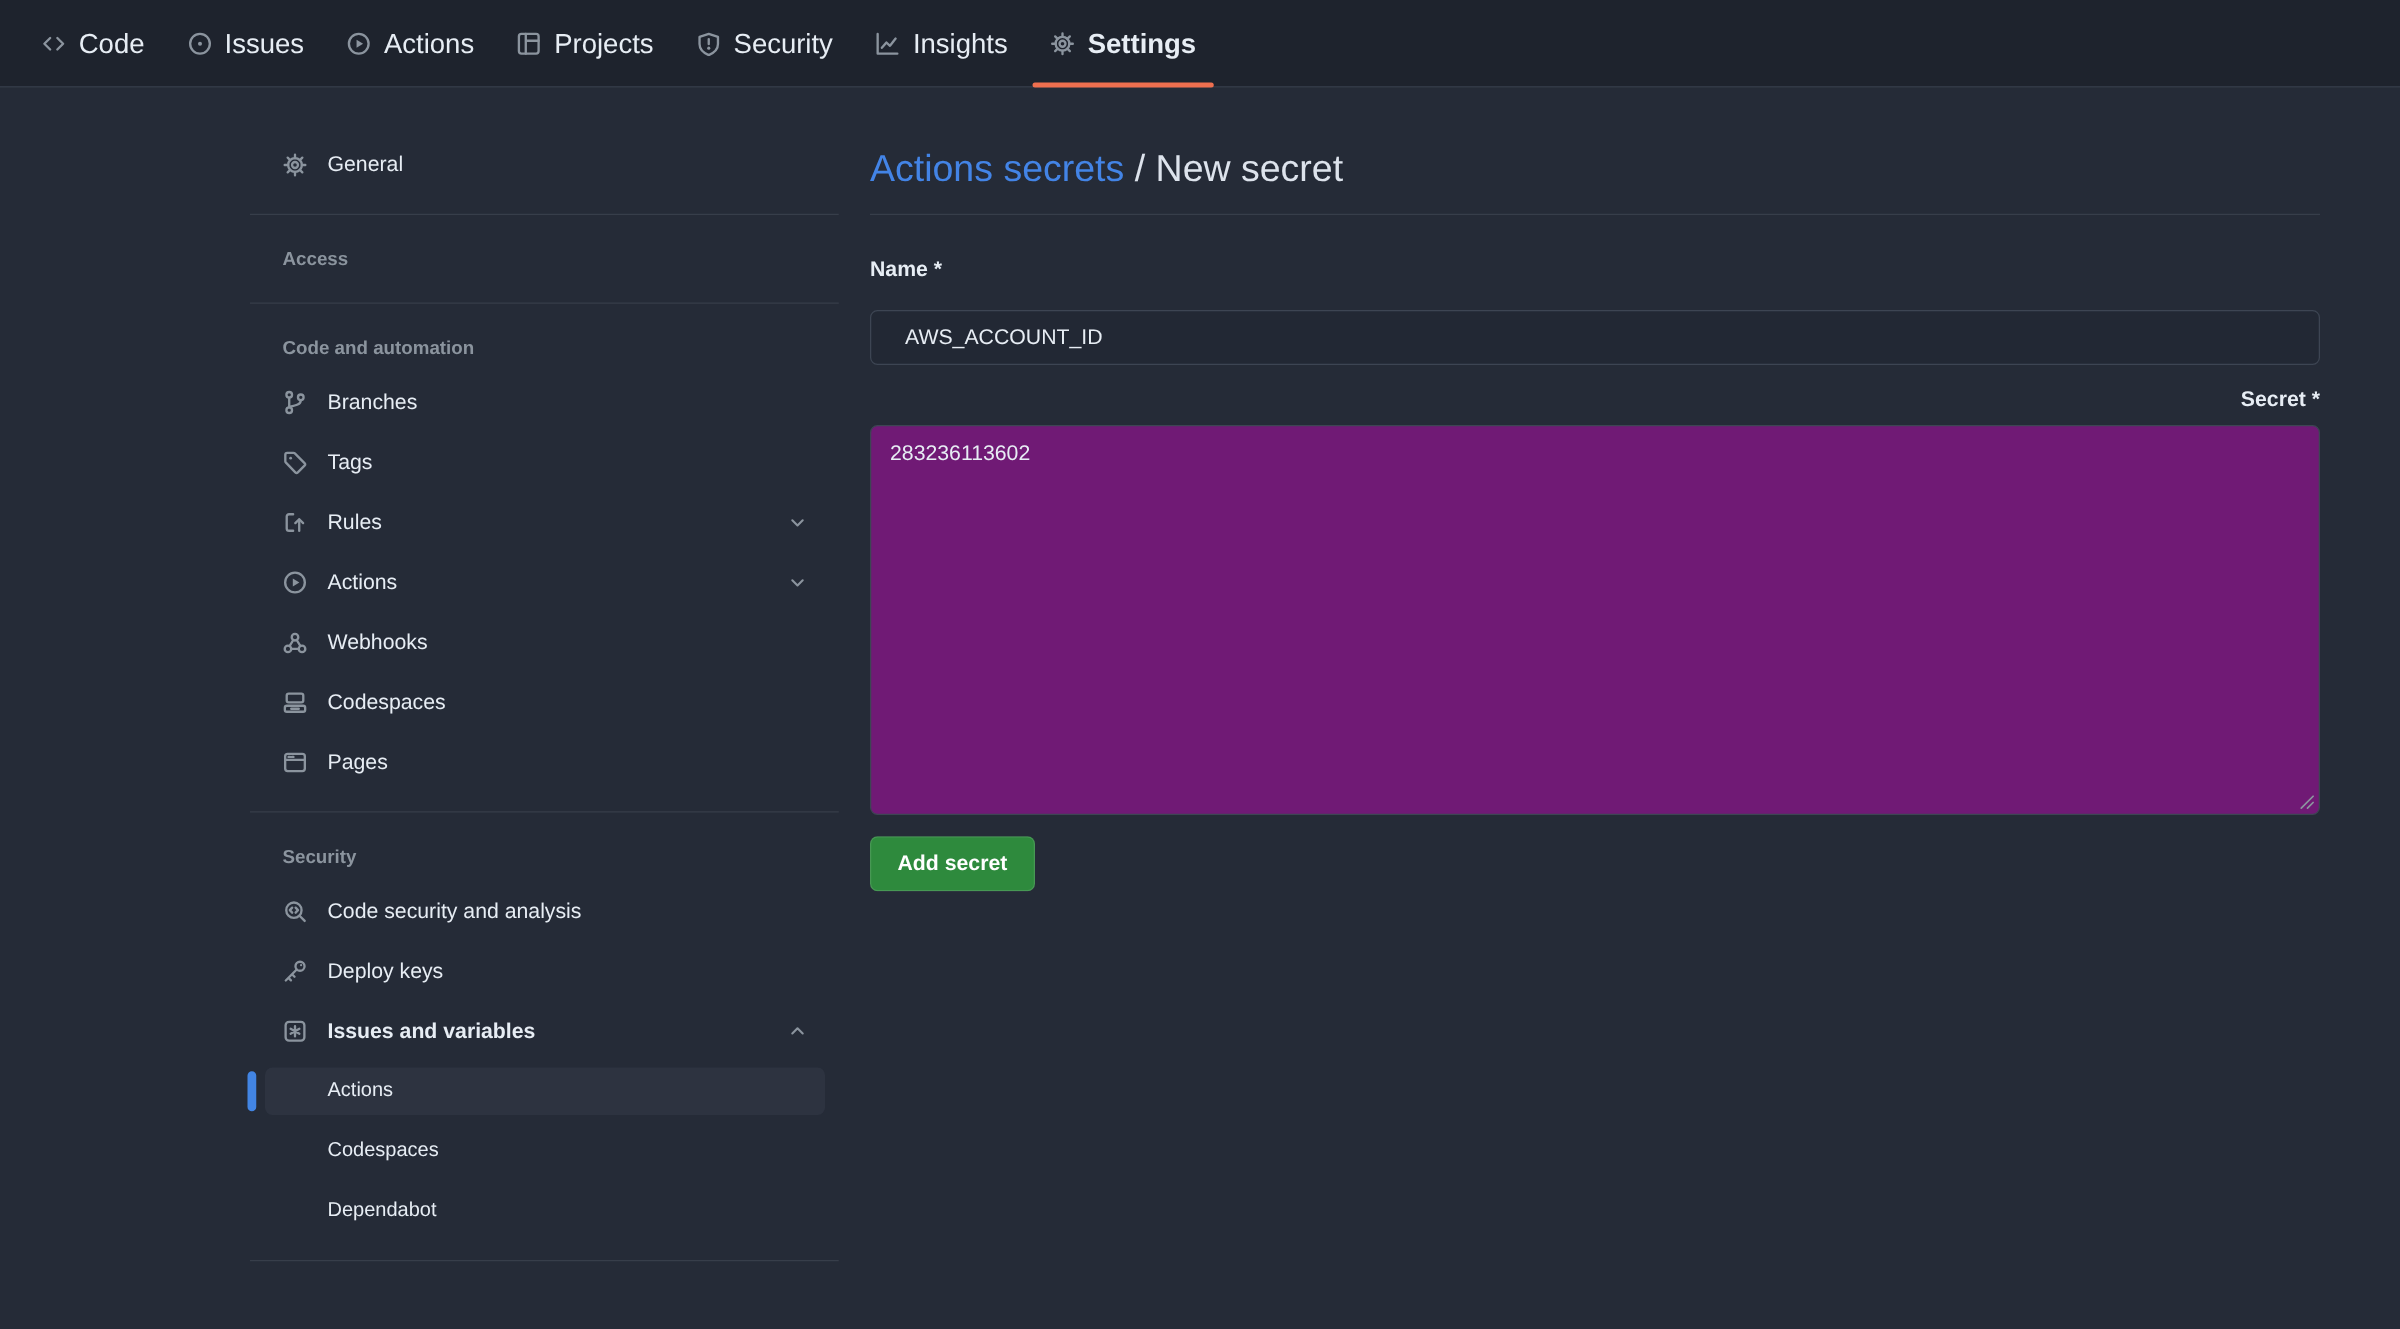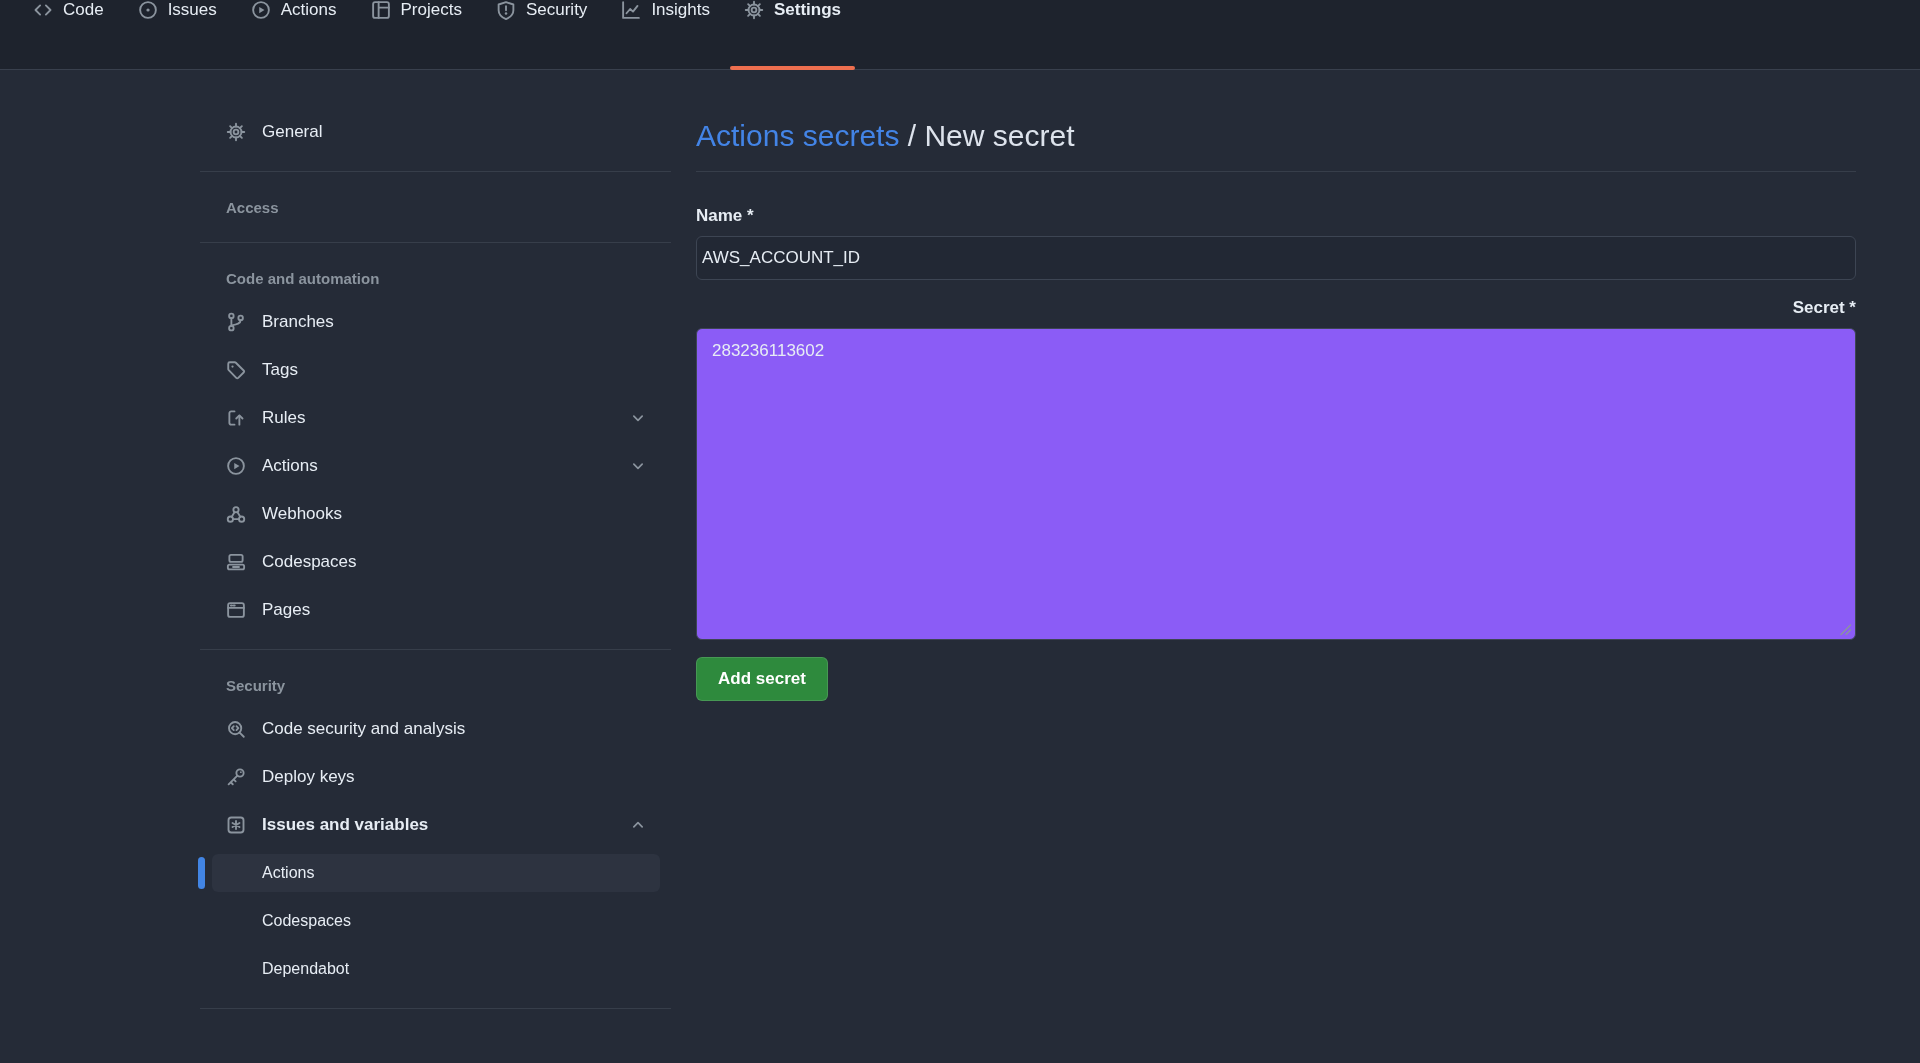--- a/index.html
+++ b/index.html
@@ -29,22 +29,22 @@
   
   .header{
     position:absolute;top:0;left:0;right:0;height:70px;
     background:var(--header-bg);
     border-bottom:1px solid var(--border-col);
     display:flex;align-items:center;
     padding-left:33px;box-sizing:border-box;
   }
   .tab{
     position:relative;height:100%;
-    display:flex;align-items:flex-start;gap:10px;
-    margin-right:34px;font-size:17px;color:var(--fg);cursor:pointer;white-space:nowrap;
+    display:flex;align-items:center;gap:10px;
+    margin-right:34px;font-size:22px;color:var(--fg);cursor:pointer;white-space:nowrap;
   }
   .tab.active{font-weight:700;}
   .tab-underline{
     position:absolute;left:-14px;right:-14px;bottom:-1px;height:4px;
     border-radius:3px;background:var(--tab-underline-orange);
   }
 
   
   .sidebar{position:absolute;left:200px;top:108px;width:471px;}
   .side-item{
@@ -73,28 +73,28 @@
   
   .main{position:absolute;left:696px;top:112px;width:1160px;}
   .crumb{font-size:30px;line-height:48px;font-weight:400;white-space:nowrap;}
   .crumb-link{color:var(--link-blue);cursor:pointer;}
   .crumb-sep{color:#dde3ec;}
   .crumb-cur{color:#dde3ec;}
   .main-divider{height:1px;background:#373e4a;margin-top:11px;}
   .field-label{margin-top:32px;font-size:17px;font-weight:700;color:var(--fg);line-height:24px;}
   .field-label.second{margin-top:16px;text-align:right;}
   .text-input{
-    margin-top:8px;width:100%;box-sizing:border-box;height:44px;
+    margin-top:20px;width:100%;box-sizing:border-box;height:44px;
     background:#222834;border:1px solid #3d4553;border-radius:6px;
-    color:var(--fg);font-size:17px;padding:0 5px;font-family:inherit;outline:none;
+    color:var(--fg);font-size:17px;padding:0 27px;font-family:inherit;outline:none;
   }
   .textarea-wrap{position:relative;margin-top:8px;}
   .secret-textarea{
     display:block;width:100%;box-sizing:border-box;height:312px;
-    background:#8b5cf6;border:1px solid #3d4553;border-radius:6px;
+    background:#701a75;border:1px solid #3d4553;border-radius:6px;
     color:var(--fg);font-size:17px;line-height:24px;padding:10px 15px;
     font-family:inherit;resize:none;outline:none;
   }
   .grip{position:absolute;right:4px;bottom:4px;width:13px;height:13px;color:var(--muted);cursor:nwse-resize;}
   .grip path{fill:none;stroke:currentColor;stroke-width:1.4;stroke-linecap:round;}
   .submit-btn{
     margin-top:17px;height:44px;padding:0 21px;display:inline-block;
     background:var(--button-green);color:#ffffff;font-weight:700;font-size:17px;
     border:1px solid rgba(255,255,255,0.12);border-radius:6px;cursor:pointer;font-family:inherit;
   }

